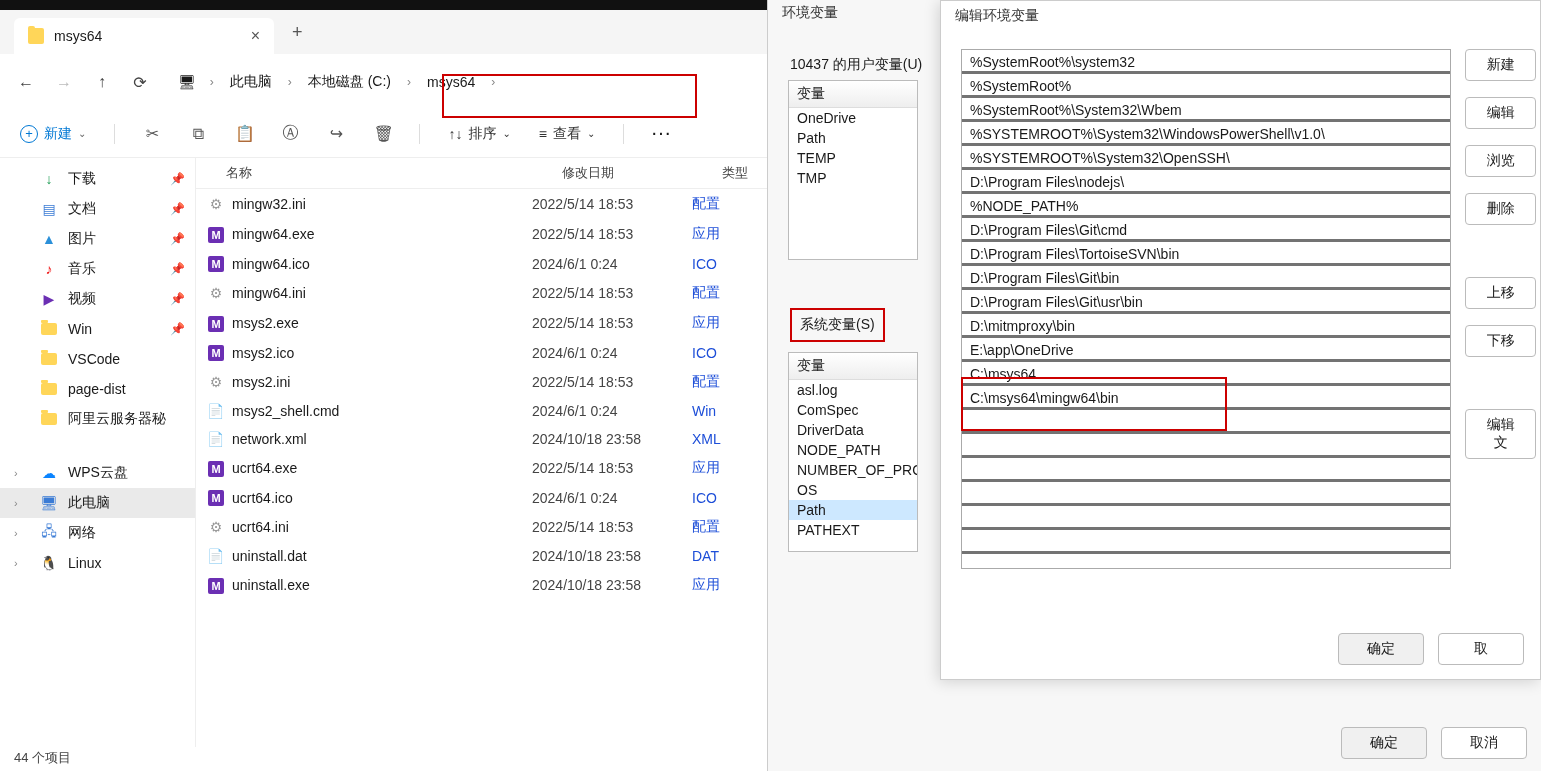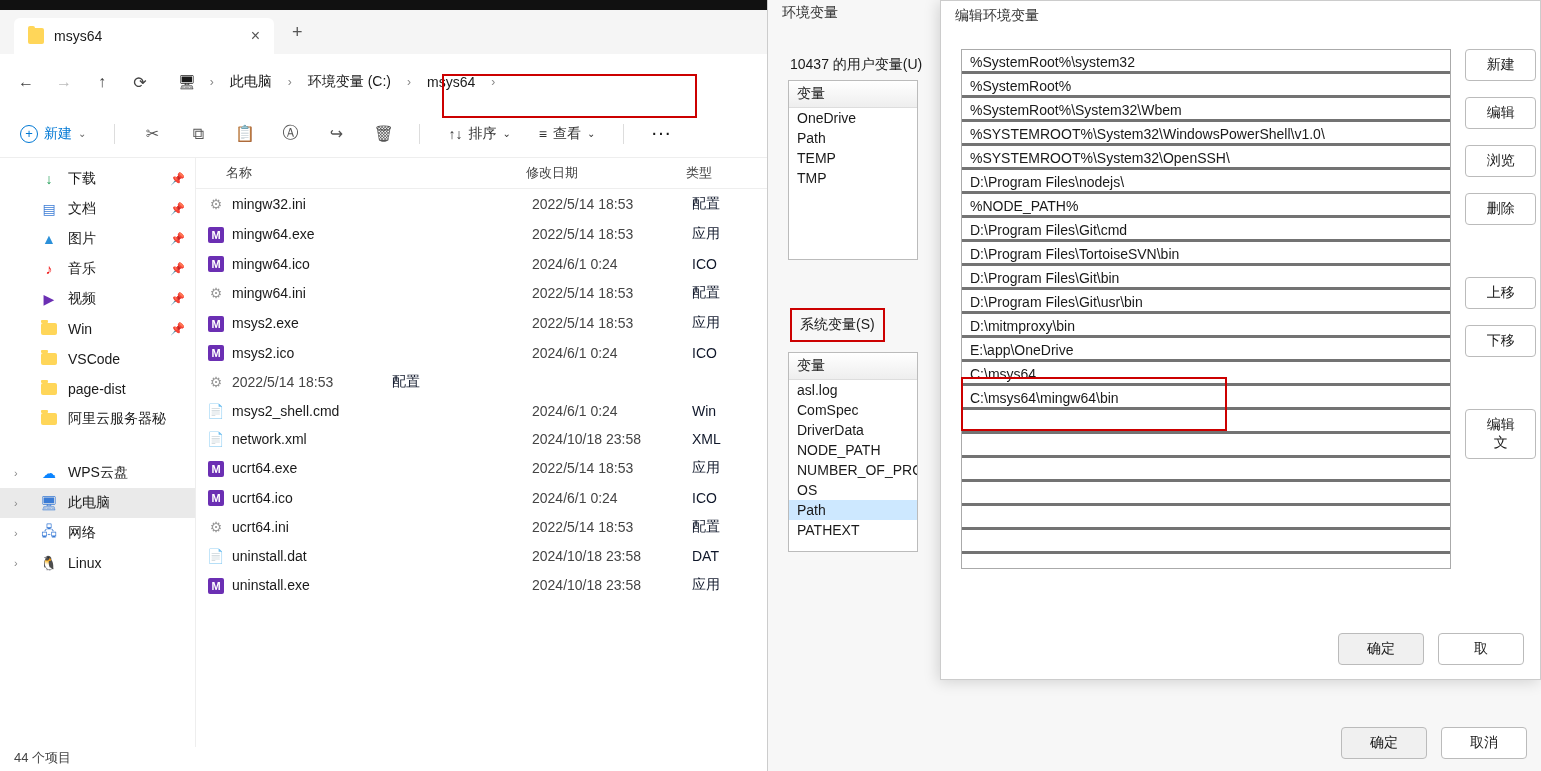--- a/index.html
+++ b/index.html
@@ -37,27 +37,27 @@
 .sb-item.sel { background:#eaeaea; }
 .sb-pin { position:absolute; right:10px; color:#888; font-size:12px; }
 .sb-chev { position:absolute; left:14px; color:#888; font-size:11px; }
 .sb-icon { width:18px; height:18px; display:flex; align-items:center; justify-content:center; font-size:14px; }
 .folder-ic { background:#ffd659; border-radius:2px; width:16px; height:12px; position:relative; }
 .folder-ic::before{content:"";position:absolute;top:-3px;left:0;width:7px;height:3px;background:#ffd659;border-radius:1px;}
 
 .filepane { flex:1; overflow:hidden; }
 .cols { display:flex; padding: 6px 0 6px 30px; border-bottom:1px solid #eee; color:#444; font-size:13px; }
 .col-name { width: 300px; }
-.col-date { width: 160px; }
+.col-date { width: 160px; margin-left: 36px; }
 .col-type { flex:1; }
 .frow { display:flex; align-items:center; padding: 6px 0 6px 10px; }
 .frow .fic { width:20px; text-align:center; margin-right:6px; }
 .frow .fname { width: 300px; }
 .frow .fdate { width: 160px; color:#444; }
-.frow .ftype { color:#0f172a; }
+.frow .ftype { color:#1d4ed8; }
 .m-ic { display:inline-block; width:16px; height:16px; background:#6b2fb3; color:#fff; font-size:11px; font-weight:bold; text-align:center; line-height:16px; border-radius:2px; }
 .ini-ic { color:#999; }
 .doc-ic { color:#888; }
 
 .status { position:absolute; bottom:0; left:0; height:24px; padding:2px 14px; font-size:13px; color:#444; }
 
 
 .envdlg { position:absolute; top:0; left:767px; width:774px; height:771px; background:#f7f7f7; border-left:1px solid #ccc; }
 .envdlg-title { padding: 4px 14px; font-size:14px; color:#333; }
 .env-inner { padding: 12px 0 0 20px; }
@@ -101,21 +101,21 @@
   <div class="addrrow">
     <span class="navbtn">←</span>
     <span class="navbtn disabled">→</span>
     <span class="navbtn">↑</span>
     <span class="navbtn">⟳</span>
     <div class="breadcrumb">
       <span>🖥</span>
       <span class="bc-sep">›</span>
       <span class="bc-seg">此电脑</span>
       <span class="bc-sep">›</span>
-      <span class="bc-seg">环境变量 (C:)</span>
+      <span class="bc-seg">本地磁盘 (C:)</span>
       <span class="bc-sep">›</span>
       <span class="bc-seg">msys64</span>
       <span class="bc-sep">›</span>
     </div>
   </div>
   <div class="bc-hl"></div>
 
   <div class="toolbar">
     <div class="tool-new">
       <span class="tool-new-icon">+</span>
@@ -256,20 +256,21 @@
   <span class="ftype">应用</span>
           </div>
           <div class="frow">
             <span class="fic"><span class="m-ic">M</span></span>
   <span class="fname">msys2.ico</span>
   <span class="fdate">2024/6/1 0:24</span>
   <span class="ftype">ICO</span>
           </div>
           <div class="frow">
             <span class="fic"><span class="ini-ic">⚙</span></span>
+  <span class="fname">msys2.ini</span>
   <span class="fdate">2022/5/14 18:53</span>
   <span class="ftype">配置</span>
           </div>
           <div class="frow">
             <span class="fic"><span class="doc-ic">📄</span></span>
   <span class="fname">msys2_shell.cmd</span>
   <span class="fdate">2024/6/1 0:24</span>
   <span class="ftype">Win</span>
           </div>
           <div class="frow">

